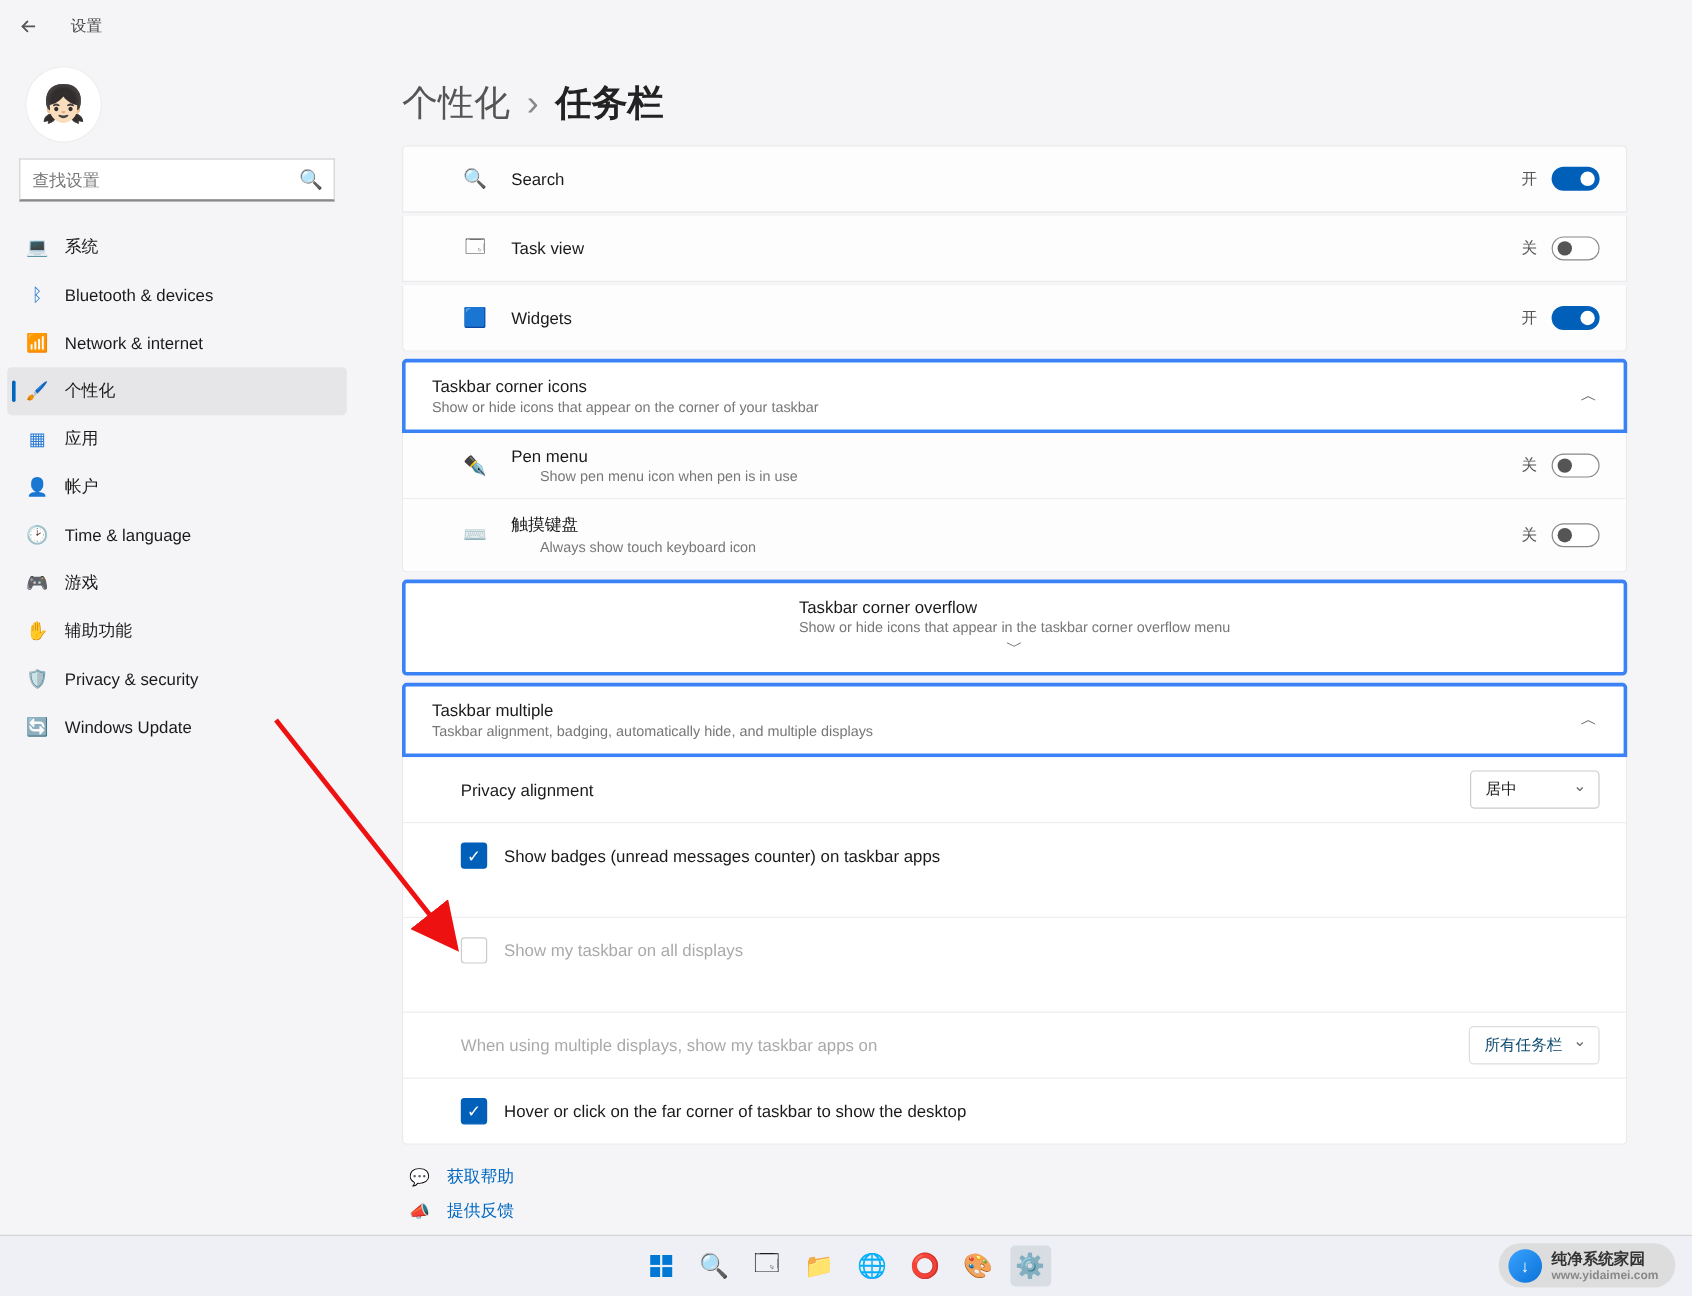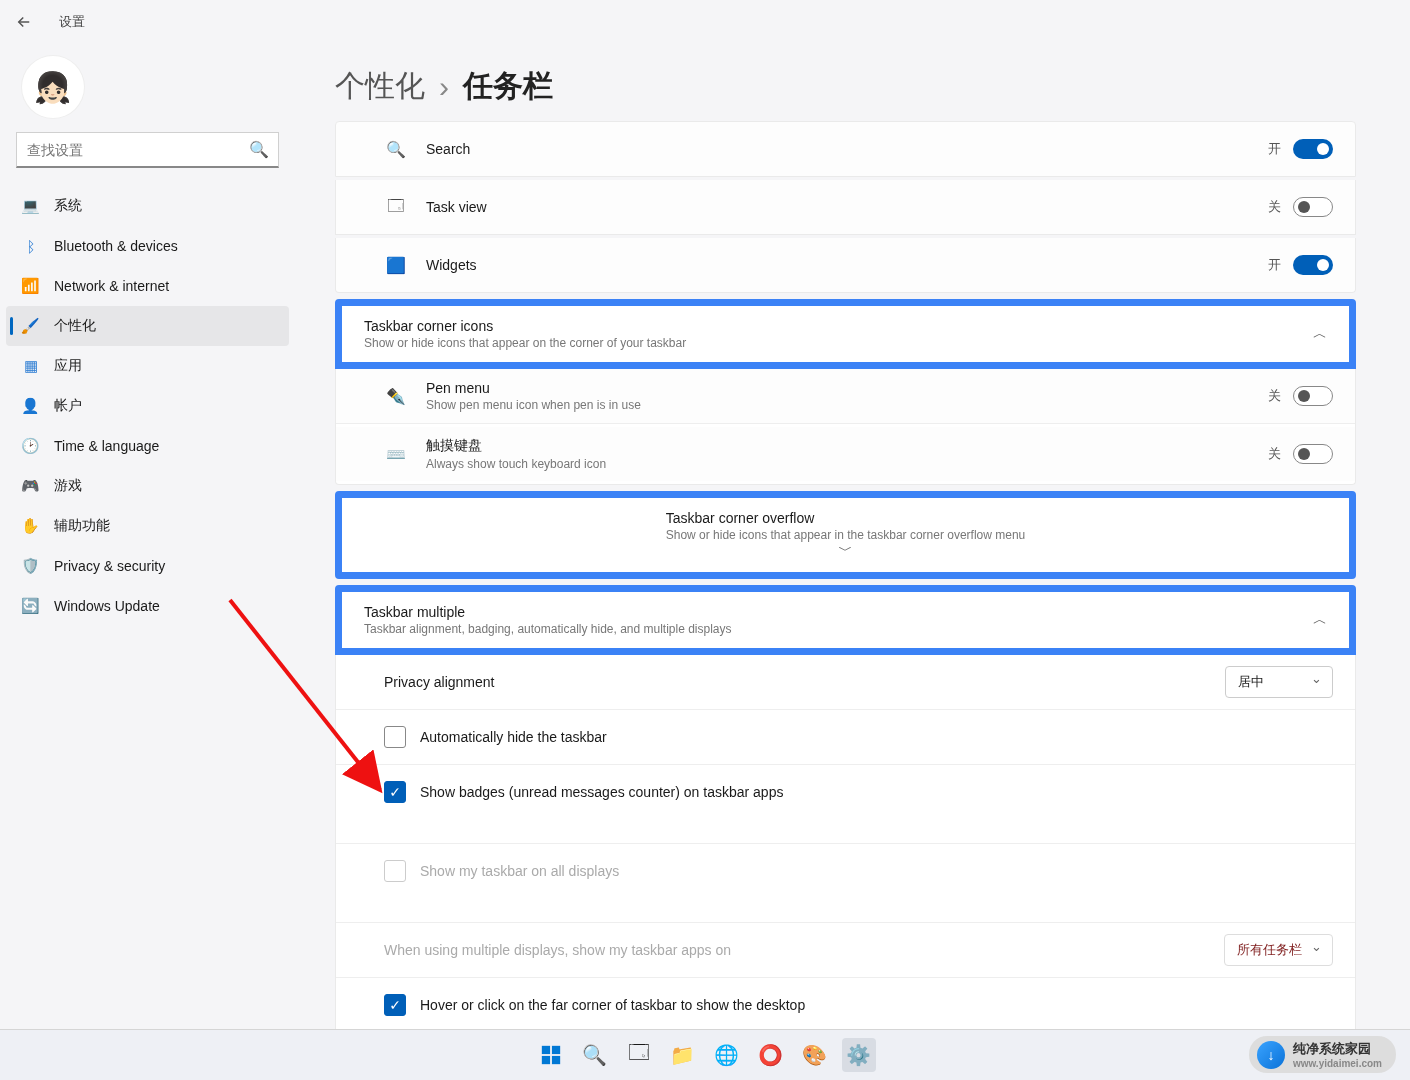--- a/index.html
+++ b/index.html
@@ -20,45 +20,45 @@
   .nav-item .nicon{width:22px;margin-right:12px;text-align:center;font-size:15px;}
   .nav-item.active .nicon{margin-left:0;}
   .main{flex:1;padding:0 54px 0 34px;overflow:auto;}
   .breadcrumb{display:flex;align-items:center;gap:14px;font-size:30px;font-weight:600;color:#222;margin:22px 0 14px 0;}
   .breadcrumb .sep{color:#888;font-weight:400;}
   .breadcrumb .link{color:#555;font-weight:400;}
   .card-row{display:flex;align-items:center;background:#fdfdfd;border:1px solid #eaeaea;border-radius:4px;padding:0 22px;min-height:54px;margin-bottom:3px;}
   .card-row.inner{border-radius:0;border-left:none;border-right:none;border-top:none;padding-left:48px;}
   .card-row .ricon{width:24px;margin-right:18px;text-align:center;color:#444;}
   .card-row .label{font-size:14px;}
-  .card-row .sub{font-size:12px;color:#777;margin-top:2px;}
+  .card-row .sub{font-size:12px;color:#777;margin-top:2px;margin-left:24px;}
   .card-row .ctrl{margin-left:auto;display:flex;align-items:center;gap:12px;}
   .toggle{width:40px;height:20px;border-radius:10px;position:relative;}
   .toggle.on{background:#005fb8;}
   .toggle.off{background:#fff;border:1px solid #888;box-sizing:border-box;}
   .toggle .knob{position:absolute;width:12px;height:12px;border-radius:50%;top:4px;}
   .toggle.on .knob{background:#fff;right:4px;}
   .toggle.off .knob{background:#555;left:4px;top:3px;}
   .state{font-size:13px;color:#555;}
-  .group-header{background:#fff;border:7px solid #3b82f6;border-radius:4px 4px 0 0;padding:12px 22px;margin-top:6px;display:flex;align-items:center;}
+  .group-header{background:#fff;border:3px solid #3b82f6;border-radius:4px 4px 0 0;padding:12px 22px;margin-top:6px;display:flex;align-items:center;}
   .group-header.collapsed{border-radius:4px;margin-bottom:3px;flex-direction:column;}
   .group-header .ghcol{flex:1;}
   .group-header .gt{font-size:14px;}
   .group-header .gs{font-size:12px;color:#777;margin-top:2px;}
   .group-header .chev{color:#666;font-size:14px;}
   .group-body{background:#fff;border:1px solid #eaeaea;border-top:none;border-radius:0 0 4px 4px;margin-bottom:6px;}
   .opt-row{display:flex;align-items:center;padding:0 22px 0 48px;min-height:54px;border-top:1px solid #eee;font-size:14px;}
   .opt-row:first-child{border-top:none;}
   .opt-row.disabled{color:#aaa;margin-top:24px;}
   .cbox{width:20px;height:20px;border:1px solid #888;border-radius:3px;margin-right:14px;display:flex;align-items:center;justify-content:center;font-size:14px;color:#fff;flex-shrink:0;}
   .cbox.checked{background:#005fb8;border-color:#005fb8;}
   .cbox.disabled{border-color:#ccc;}
   .dd{margin-left:auto;border:1px solid #ccc;border-radius:4px;padding:6px 30px 6px 12px;font-size:13px;position:relative;min-width:64px;}
   .dd::after{content:"⌄";position:absolute;right:10px;top:4px;color:#666;}
-  .dd.disabled{color:#7f1d1d;border-color:#ddd;}
+  .dd.disabled{color:#0c4a6e;border-color:#ddd;}
   .help{display:flex;align-items:center;gap:14px;font-size:14px;color:#0067c0;margin:18px 0 0 6px;cursor:pointer;}
   .help .hicon{color:#444;}
   svg.arrow{position:absolute;left:225px;top:595px;pointer-events:none;}
   .taskbar{position:absolute;bottom:0;left:0;right:0;height:50px;background:#eef0f5;display:flex;align-items:center;justify-content:center;gap:10px;border-top:1px solid #d5d5d5;}
   .tbicon{width:34px;height:34px;border-radius:4px;display:flex;align-items:center;justify-content:center;font-size:20px;}
   .tbicon.active{background:#d8dce3;}
   .watermark{position:absolute;right:14px;bottom:7px;background:#ddd;border-radius:18px;padding:4px 14px 4px 8px;display:flex;align-items:center;gap:8px;font-size:12px;color:#555;}
   .watermark .logo{width:28px;height:28px;border-radius:50%;background:linear-gradient(135deg,#3aa3ff,#0a72d8);display:flex;align-items:center;justify-content:center;color:#fff;font-size:14px;font-weight:bold;}
   .watermark .big{font-weight:600;font-size:13px;color:#333;}
   .watermark .sm{font-size:10px;color:#888;font-weight:bold;}
@@ -219,24 +219,20 @@
         <div class="gs">Taskbar alignment, badging, automatically hide, and multiple displays</div>
       </div>
       <div class="chev">︿</div>
     </div>
     <div class="group-body">
       <div class="opt-row">
         <span>Privacy alignment</span>
         <div class="dd">居中</div>
       </div>
       <div class="opt-row">
-        <div class="cbox"></div>
-        <span>Automatically hide the taskbar</span>
-      </div>
-      <div class="opt-row">
         <div class="cbox checked">✓</div>
         <span>Show badges (unread messages counter) on taskbar apps</span>
       </div>
       <div class="opt-row disabled">
         <div class="cbox disabled"></div>
         <span>Show my taskbar on all displays</span>
       </div>
       <div class="opt-row disabled">
         <span>When using multiple displays, show my taskbar apps on</span>
         <div class="dd disabled">所有任务栏</div>

